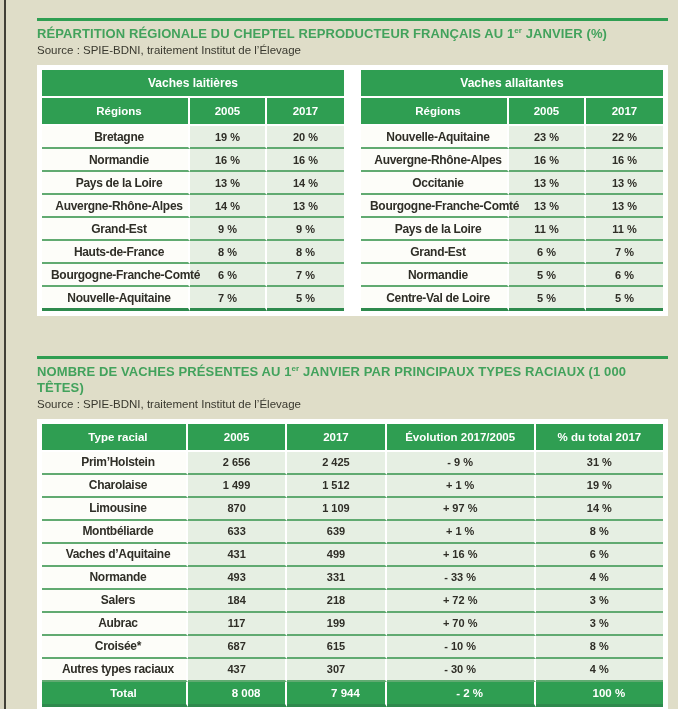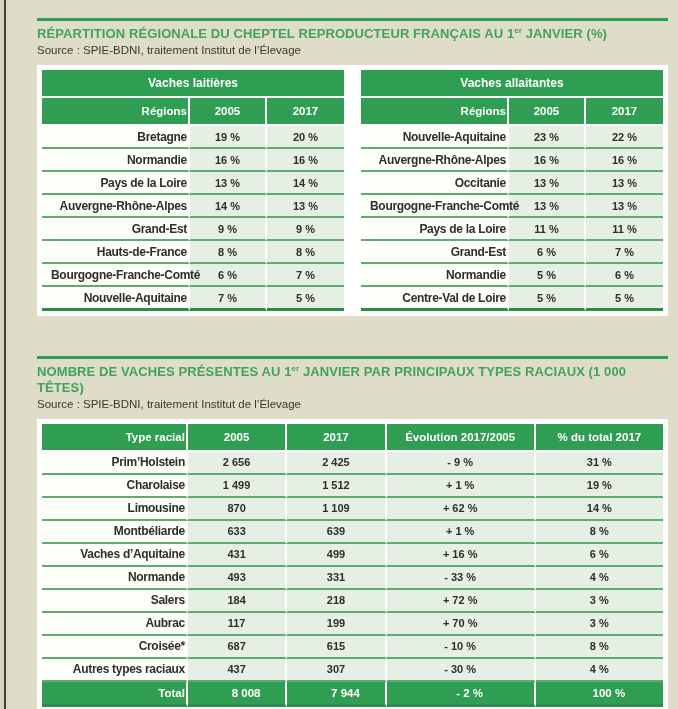--- a/index.html
+++ b/index.html
@@ -35,21 +35,21 @@
   th, td { color:#2f2e27; vertical-align:middle; }
 
   th.group {
     background:#2f9e52; color:#fff; font-weight:bold; font-size:12px;
     text-align:center; height:24px; border-bottom:2px solid #fff;
   }
   th.col {
     background:#2f9e52; color:#fff; font-weight:bold; font-size:11.5px;
     text-align:center; height:24px; border-bottom:2px solid #fff;
   }
-  th.col.left, td.name, td.total-name { text-align:right; padding-left:9px; }
+  th.col.left, td.name, td.total-name { text-align:center; padding-left:9px; }
 
   th:not(:last-child), td:not(:last-child) { border-right:2px solid #fff; }
 
   td {
     height:19px; font-weight:bold; font-size:11px;
     border-bottom:2px solid #61aa71; text-align:center;
   }
   td.name { background:#fdfdf9; font-size:12px; letter-spacing:-0.3px; white-space:nowrap; }
   td.val  { background:#e6efe3; }
 
@@ -238,21 +238,21 @@
             <td class="name">Charolaise</td>
             <td class="val">1 499</td>
             <td class="val">1 512</td>
             <td class="val">+ 1 %</td>
             <td class="val">19 %</td>
           </tr>
           <tr>
             <td class="name">Limousine</td>
             <td class="val">870</td>
             <td class="val">1 109</td>
-            <td class="val">+ 62 %</td>
+            <td class="val">+ 97 %</td>
             <td class="val">14 %</td>
           </tr>
           <tr>
             <td class="name">Montbéliarde</td>
             <td class="val">633</td>
             <td class="val">639</td>
             <td class="val">+ 1 %</td>
             <td class="val">8 %</td>
           </tr>
           <tr>

